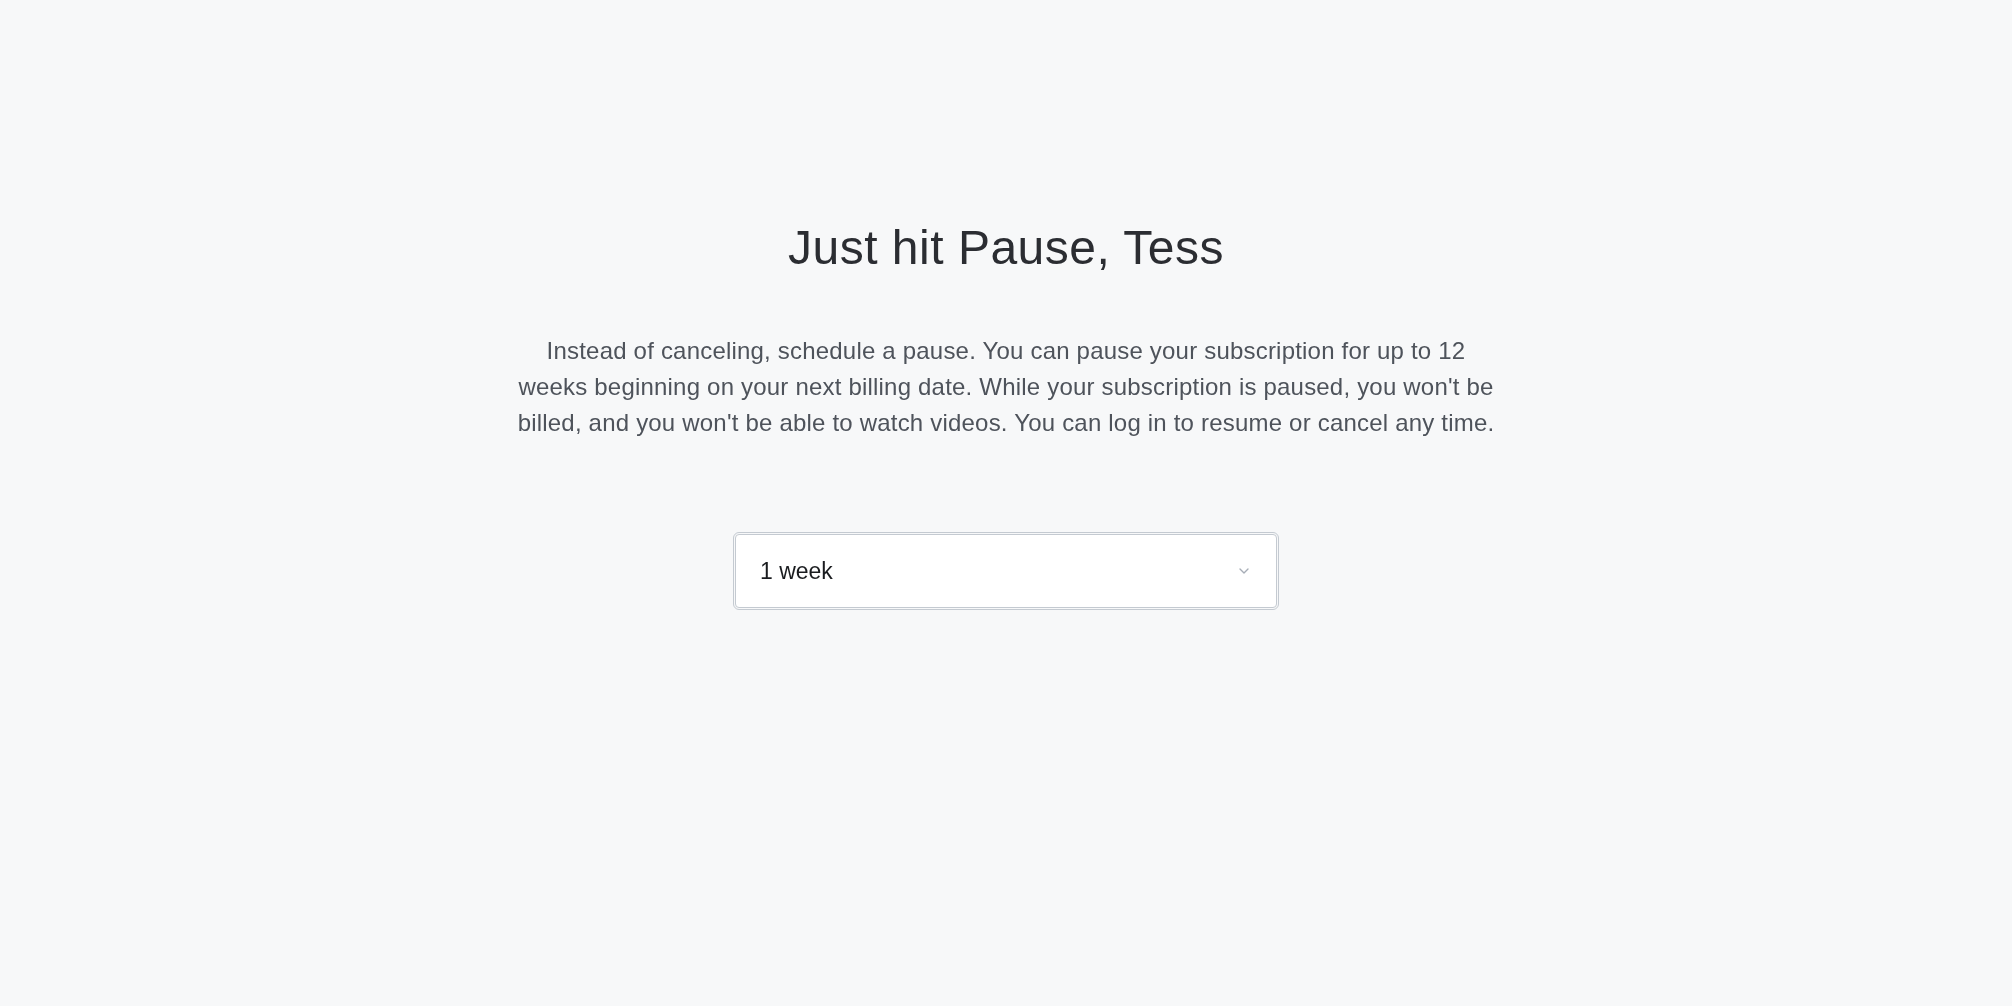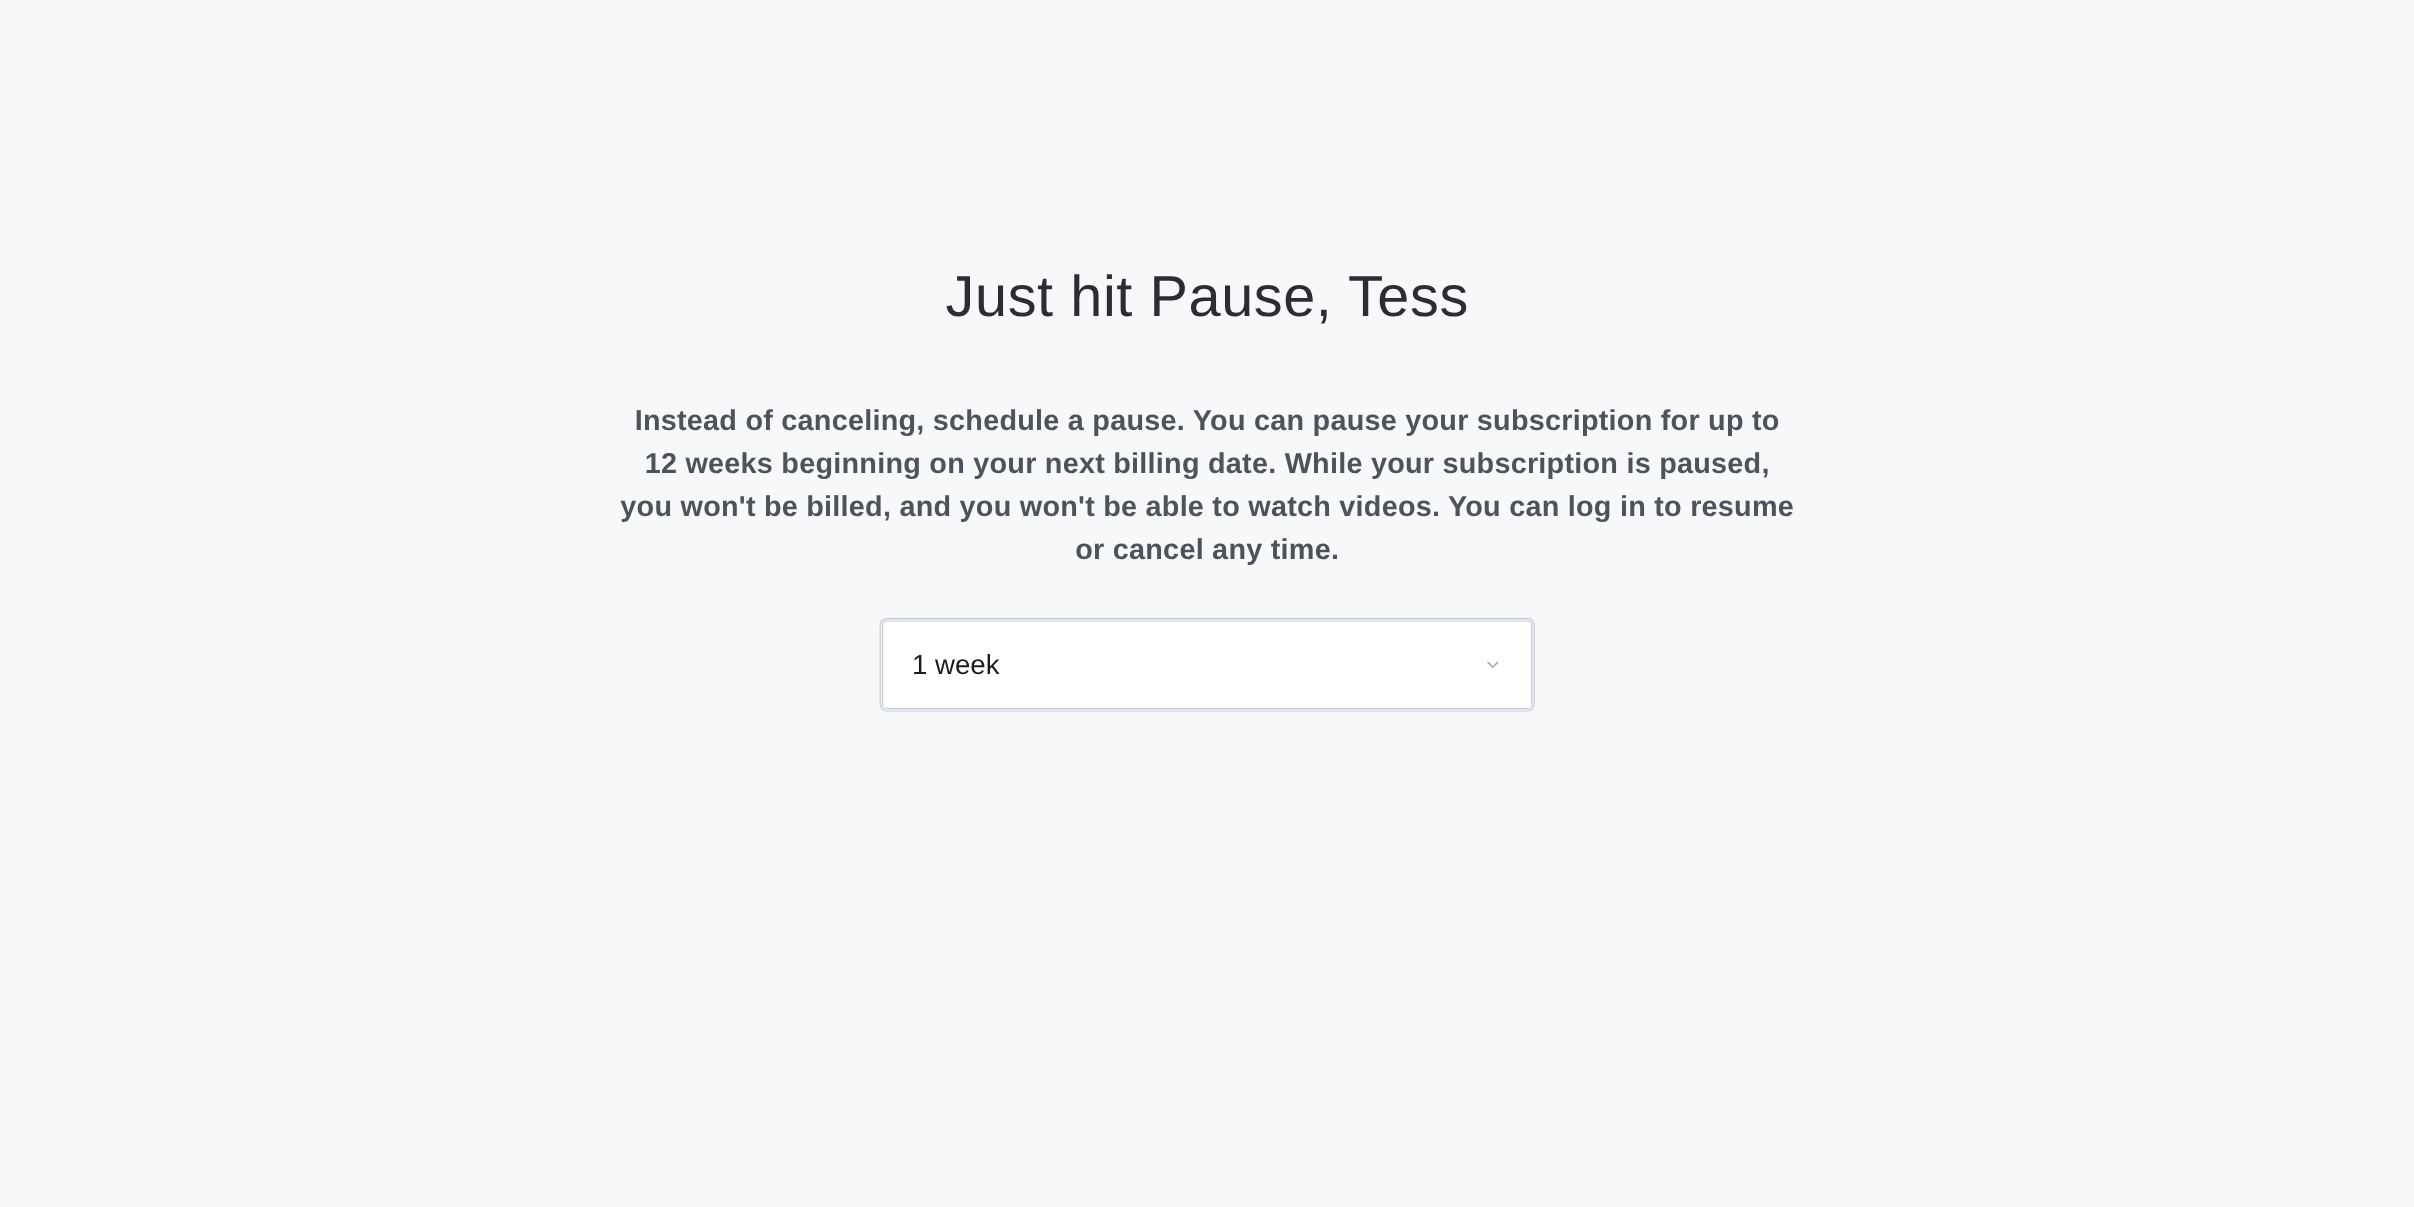--- a/index.html
+++ b/index.html
@@ -27,25 +27,25 @@
     .page-title {
       font-size: 48px;
       font-weight: 400;
       color: #2b2d32;
       letter-spacing: 0.5px;
       margin-bottom: 58px;
     }
 
     .description {
       font-size: 24px;
-      font-weight: 700;
+      font-weight: 400;
       color: #4e535b;
       line-height: 1.5;
       letter-spacing: 0.2px;
-      margin-bottom: 40px;
+      margin-bottom: 93px;
       padding: 0 10px;
     }
 
     .select-wrapper {
       position: relative;
       width: 542px;
       margin: 0 auto;
       background: #ffffff;
       border: 1px solid #c4cad1;
       border-radius: 4px;

